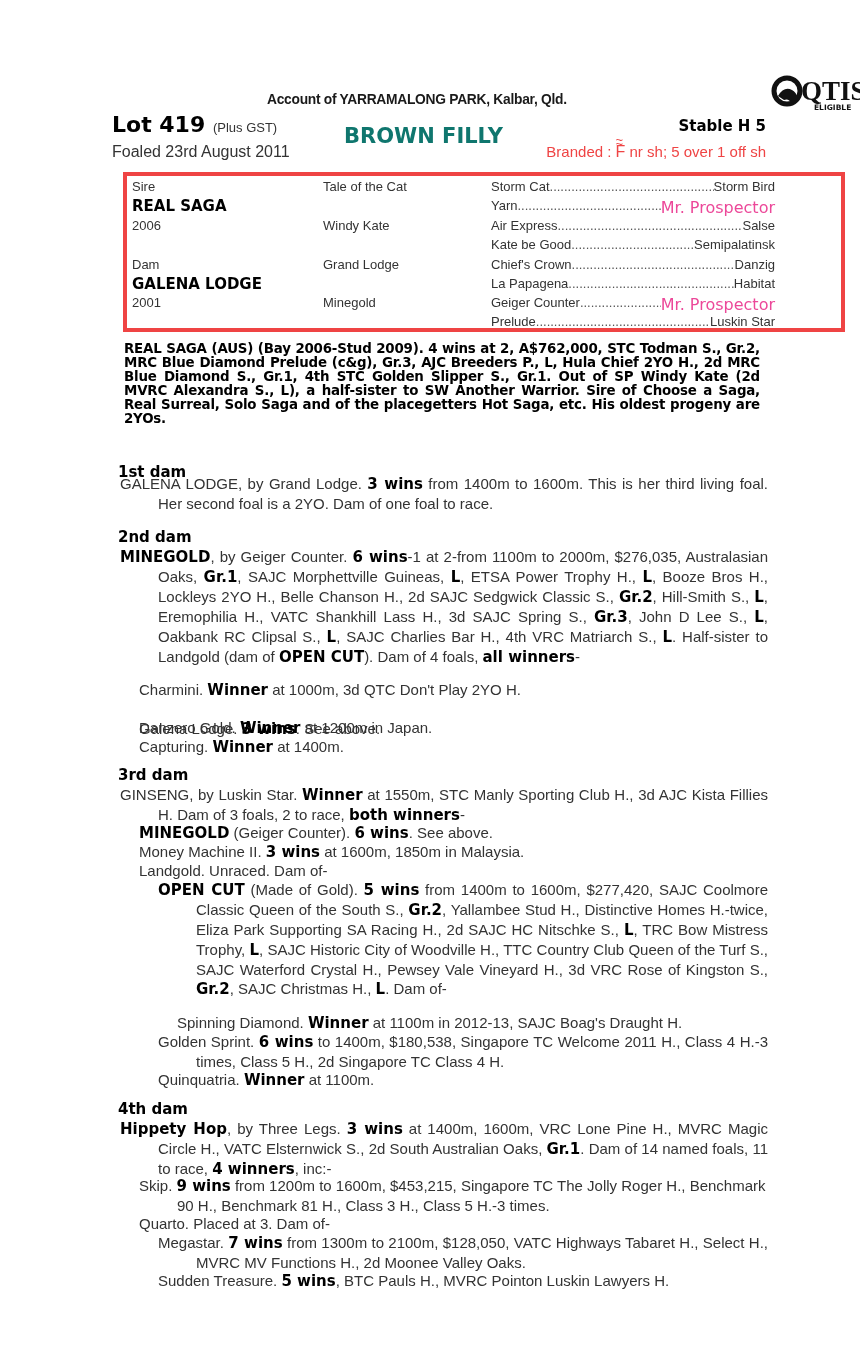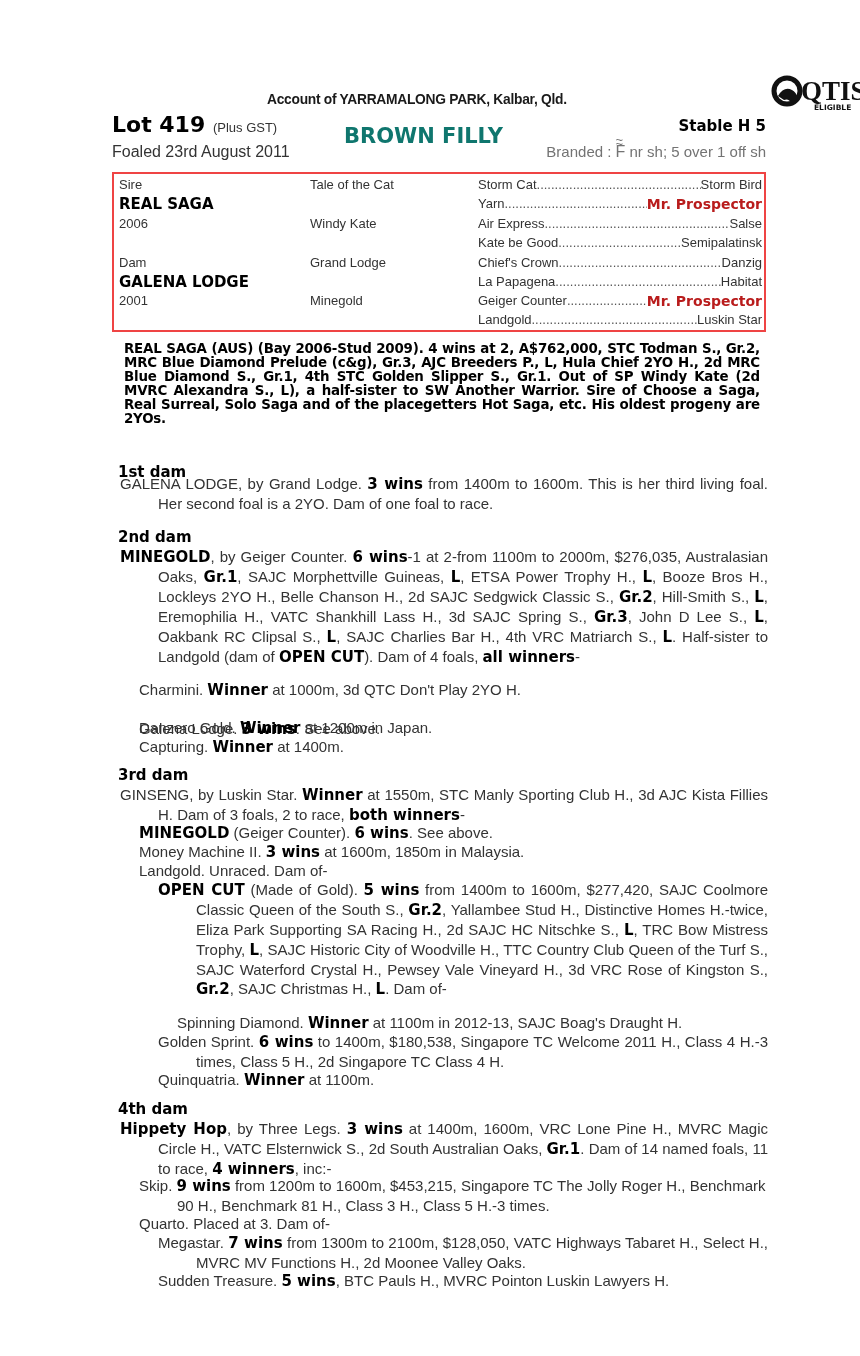--- a/index.html
+++ b/index.html
@@ -14,37 +14,37 @@
   .logo { position:absolute; left:658px; top:74px; width:100px; height:38px; }
   .lot-row { position:absolute; top:112px; left:0; width:656px; height:26px; }
   .lot { position:absolute; left:0; top:0; font-family:"DejaVu Sans", sans-serif;
          font-weight:bold; font-size:22px; color:#000; }
   .plusgst { font-family:"Liberation Sans", sans-serif; font-weight:normal; font-size:13px; color:#333; }
   .filly { position:absolute; left:232px; top:12px; font-family:"DejaVu Sans", sans-serif;
            font-weight:bold; font-size:21px; color:#0f766e; }
   .stable { position:absolute; right:2px; top:5px; font-family:"DejaVu Sans", sans-serif;
             font-weight:bold; font-size:15px; color:#000; }
   .foaled { position:absolute; left:0; top:143px; font-size:16px; color:#333; }
-  .branded { position:absolute; right:2px; top:143px; font-size:15px; color:#737373; }
+  .branded { position:absolute; right:2px; top:143px; font-size:15px; color:#ef4444; }
   .brand-mark { display:inline-block; position:relative; font-size:16px; }
   .brand-mark::before { content:"~"; position:absolute; left:0px; top:-11px; font-size:13px; }
   .brand-mark::after  { content:"~"; position:absolute; left:0px; top:-7px; font-size:13px; }
 
   
-  .ped { position:absolute; left:0; top:172px; width:654px; height:160px;
-         border:2px solid #ef4444; box-sizing:border-box; }
+  .ped { position:absolute; left:11px; top:172px; width:722px; height:160px;
+         border:4px solid #ef4444; box-sizing:border-box; }
   .ped .cell { position:absolute; font-size:13px; color:#333; white-space:nowrap; }
   .ped .big { font-family:"DejaVu Sans", sans-serif; font-weight:bold; font-size:15px; color:#000; }
   .c1 { left:5px; } .c2 { left:196px; }
   .c3 { left:364px; width:284px; display:flex; }
   .c3 .l { white-space:nowrap; }
   .c3 .dots { flex:1; overflow:hidden; white-space:nowrap; color:#555; letter-spacing:0px; }
   .c3 .dots::after { content:"........................................................................................................................"; }
   .c3 .r { white-space:nowrap; }
-  .c3 .r.strong { font-family:"DejaVu Sans", sans-serif; font-weight:bold; font-size:14px; color:#b91c1c; }
+  .c3 .r.strong { font-family:"DejaVu Sans", sans-serif; font-weight:normal; font-size:16px; color:#ec4899; }
 
   
   .sire-summary { position:absolute; left:12px; top:342px; width:636px;
                   font-family:"DejaVu Sans", sans-serif; font-weight:bold; font-size:13.4px;
                   line-height:14px; color:#000; text-align:justify; letter-spacing:-0.2px; }
 
   
   .sec-title { position:absolute; left:6px; font-family:"DejaVu Sans", sans-serif;
                font-weight:bold; font-size:15px; color:#000; }
   .para { position:absolute; font-size:15px; line-height:19px; color:#333; text-align:justify; }
@@ -125,21 +125,21 @@
       <span class="l">La Papagena</span>
         <span class="dots"></span>
         <span class="r">Habitat</span>
     </div>
     <div class="cell c3" style="top:119px">
       <span class="l">Geiger Counter</span>
         <span class="dots"></span>
         <span class="r strong">Mr. Prospector</span>
     </div>
     <div class="cell c3" style="top:138px">
-      <span class="l">Landgold</span>
+      <span class="l">Prelude</span>
         <span class="dots"></span>
         <span class="r">Luskin Star</span>
     </div>
   </div>
 
   <div class="sire-summary">REAL SAGA (AUS) (Bay 2006-Stud 2009). 4 wins at 2, A$762,000, STC Todman S., Gr.2, MRC Blue Diamond Prelude (c&amp;g), Gr.3, AJC Breeders P., L, Hula Chief 2YO H., 2d MRC Blue Diamond S., Gr.1, 4th STC Golden Slipper S., Gr.1. Out of SP Windy Kate (2d MVRC Alexandra S., L), a half-sister to SW Another Warrior. Sire of Choose a Saga, Real Surreal, Solo Saga and of the placegetters Hot Saga, etc. His oldest progeny are 2YOs.</div>
 
   <div id="sections">
       <div class="sec-title" style="top: 463px;">1st dam</div>
       <div class="para hang" style="top: 474px; left: 46px; width: 610px; padding-left: 0px;"><span>GALENA LODGE, by Grand Lodge. </span><span class="hb">3 wins</span><span> from 1400m to 1600m. This is her third living foal. Her second foal is a 2YO. Dam of one foal to race.</span></div>

